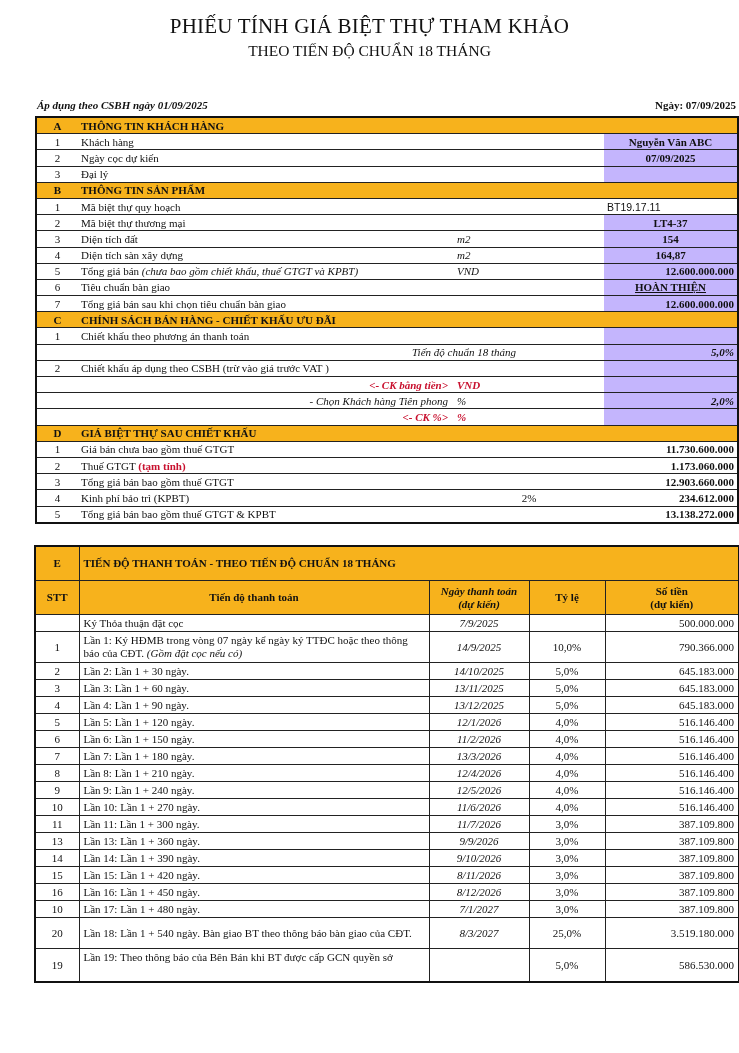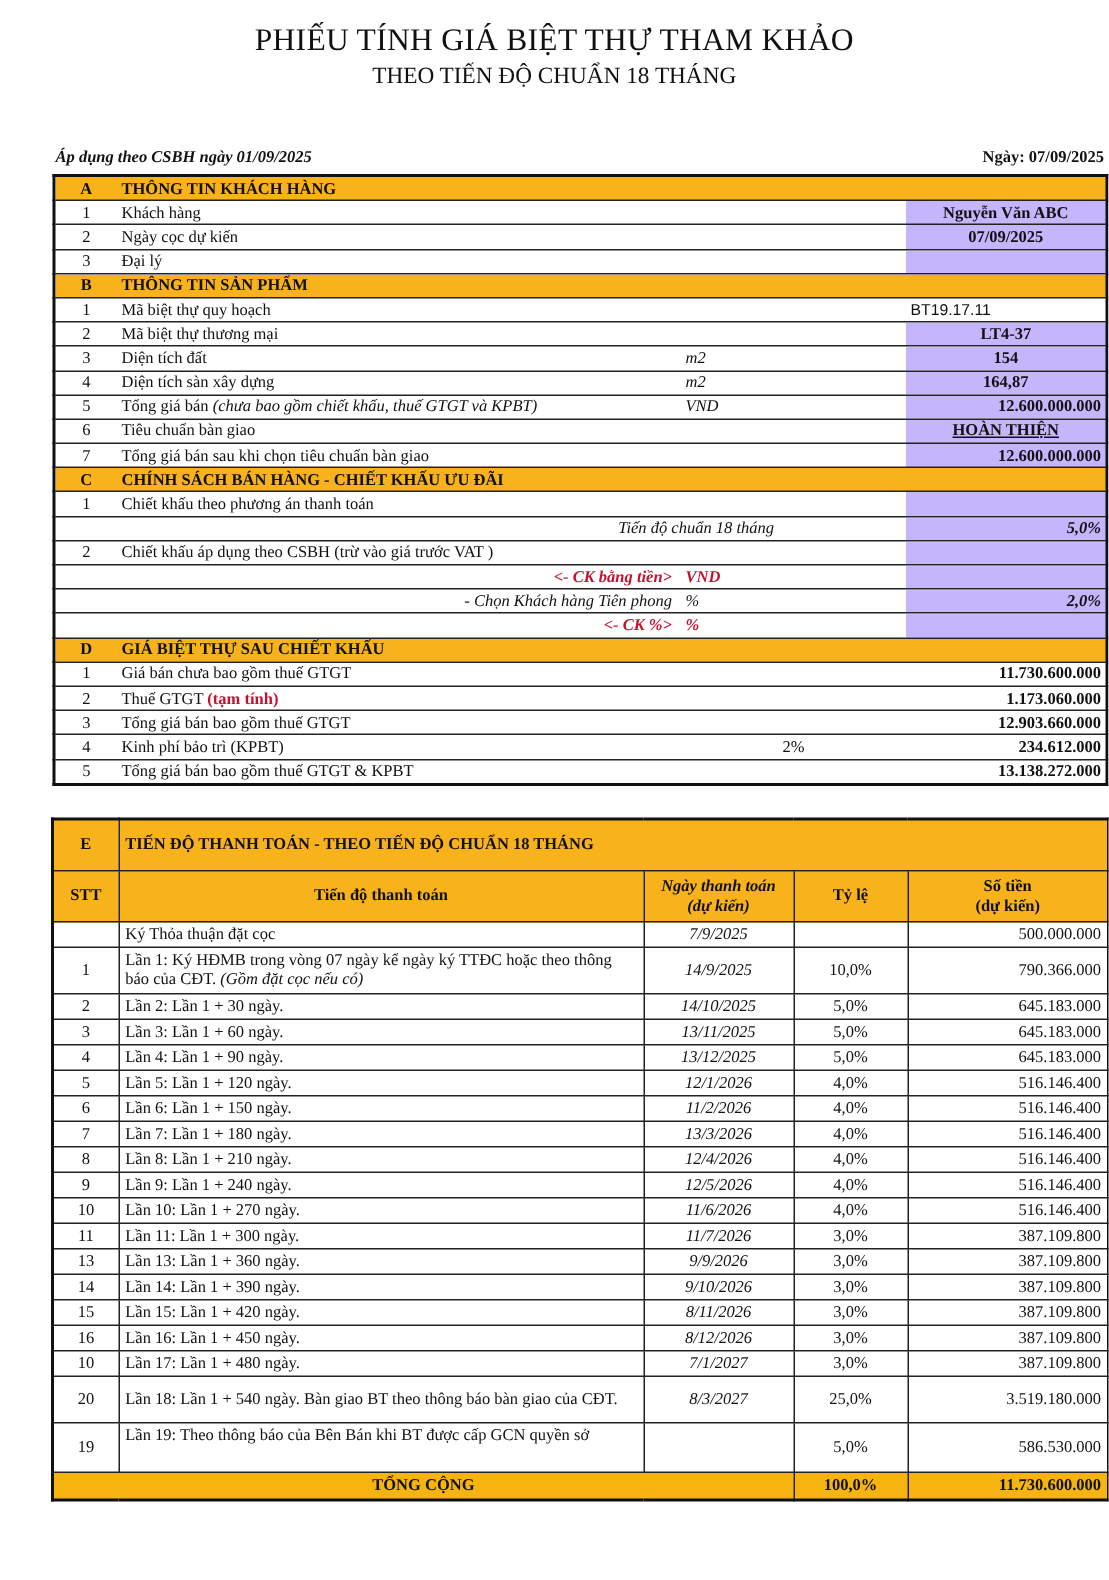--- a/index.html
+++ b/index.html
@@ -353,19 +353,14 @@
     <td class="c">25,0%</td>
     <td class="r">3.519.180.000</td>
   </tr>
   <tr class="row2">
     <td class="c">19</td>
     <td style="vertical-align:top;padding-top:2px;">Lần 19: Theo thông báo của Bên Bán khi BT được cấp GCN quyền sở</td>
     <td class="d"></td>
     <td class="c">5,0%</td>
     <td class="r">586.530.000</td>
   </tr>
-  <tr class="total">
-    <td colspan="3" class="c">TỔNG CỘNG</td>
-    <td class="c">100,0%</td>
-    <td class="r">11.730.600.000</td>
-  </tr>
 </tbody>
   </table>
 
 </body></html>

